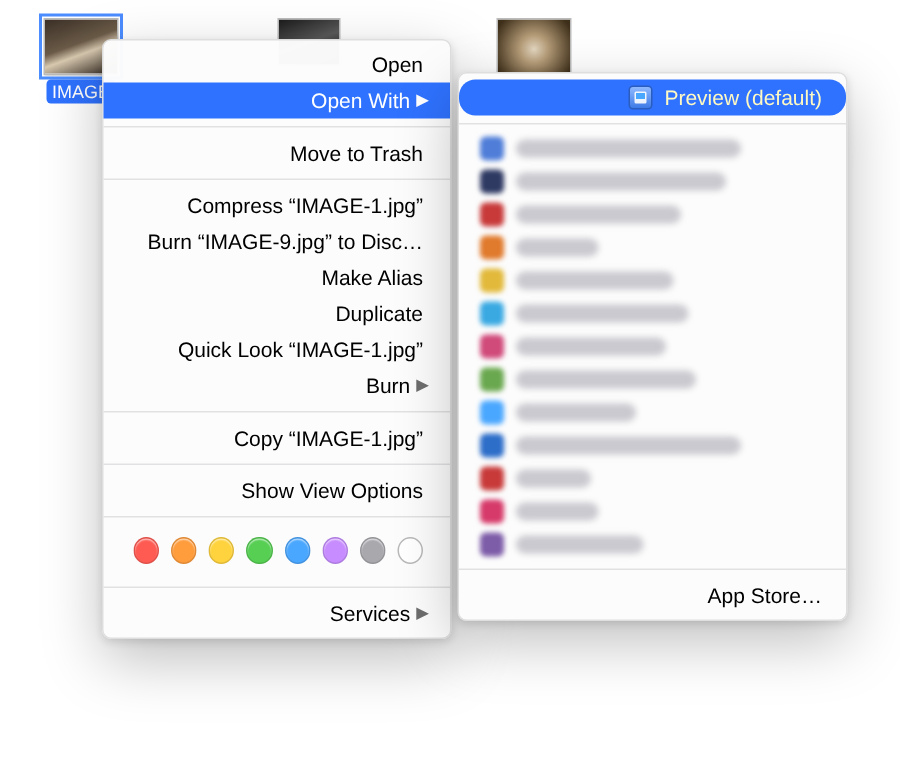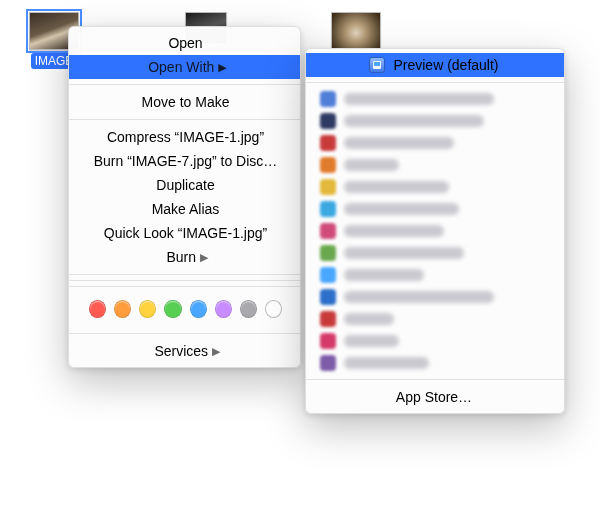--- a/index.html
+++ b/index.html
@@ -45,45 +45,45 @@
     position: absolute;
     background: rgba(252,252,252,0.98);
     border: 1px solid rgba(0,0,0,0.12);
     border-radius: 6px;
     box-shadow: 0 14px 40px rgba(0,0,0,0.25), 0 2px 6px rgba(0,0,0,0.12);
     padding: 4px 0;
   }
   .menu-item {
     display: flex;
     align-items: center;
-    justify-content: center;
+    justify-content: flex-end;
     padding: 3px 18px 3px 20px;
     font-size: 14px;
     line-height: 18px;
     color: #000;
     white-space: nowrap;
     cursor: default;
   }
   .menu-item.selected {
     background: #2f72ff;
-    color: #0f172a;
+    color: #ffffff;
   }
   .menu-sep { height: 1px; background: #e1e1e3; margin: 5px 0; }
   .chevron { font-size: 11px; opacity: 0.85; transform: translateX(4px); }
   .menu-item.selected .chevron { opacity: 1; }
 
   
   .tags-row { display:flex; gap:8px; padding: 8px 18px 10px 20px; }
   .tag-dot { width: 18px; height: 18px; border-radius: 50%; border: 1px solid rgba(0,0,0,0.12); box-shadow: inset 0 1px 1px rgba(255,255,255,0.6); }
   .tag-none { background:#fff; border:1.2px solid #b9b9bb; box-shadow:none; }
 
   
   .sub { position:absolute; width: 260px; }
   .sub .menu-item { padding: 3px 16px 3px 14px; }
-  .sub .menu-item.selected { background:#2f72ff; color:#000000; }
+  .sub .menu-item.selected { background:#2f72ff; color:#fef9c3;border-radius:11px; }
   .app-icon {
     width: 16px; height: 16px;
     display: inline-flex; align-items:center; justify-content:center;
     margin-right: 8px;
     border-radius: 3px;
     background: linear-gradient(#8fb9ff,#3f7be6);
     border: 1px solid #2b5dc0;
   }
   .sub .row-left { display:flex; align-items:center; }
   .blurred-text {
@@ -117,50 +117,56 @@
       <span>Open</span>
     </div>
     <div class="menu-item selected">
       <span>Open With</span>
       <span class="chevron">▶</span>
     </div>
 
     <div class="menu-sep"></div>
 
     <div class="menu-item">
-      <span>Move to Make</span>
+      <span>Move to Trash</span>
     </div>
 
     <div class="menu-sep"></div>
 
     <div class="menu-item">
       <span>Compress “IMAGE-1.jpg”</span>
     </div>
     <div class="menu-item">
-      <span>Burn “IMAGE-7.jpg” to Disc…</span>
+      <span>Burn “IMAGE-9.jpg” to Disc…</span>
+    </div>
+    <div class="menu-item">
+      <span>Make Alias</span>
     </div>
     <div class="menu-item">
       <span>Duplicate</span>
-    </div>
-    <div class="menu-item">
-      <span>Make Alias</span>
     </div>
     <div class="menu-item">
       <span>Quick Look “IMAGE-1.jpg”</span>
     </div>
     <div class="menu-item">
       <span>Burn</span>
       <span class="chevron" style="color:#555;">▶</span>
     </div>
 
     <div class="menu-sep"></div>
 
-
-    <div class="menu-sep"></div>
-
+    <div class="menu-item">
+      <span>Copy “IMAGE-1.jpg”</span>
+    </div>
+
+    <div class="menu-sep"></div>
+
+    <div class="menu-item">
+      <span>Show View Options</span>
+    </div>
 
     <div class="menu-sep"></div>
 
     <div class="tags-row">
       <div class="tag-dot" style="background:#ff5b52"></div>
       <div class="tag-dot" style="background:#ff9c3c"></div>
       <div class="tag-dot" style="background:#ffd33d"></div>
       <div class="tag-dot" style="background:#56cf53"></div>
       <div class="tag-dot" style="background:#4aa7ff"></div>
       <div class="tag-dot" style="background:#c78cff"></div>

